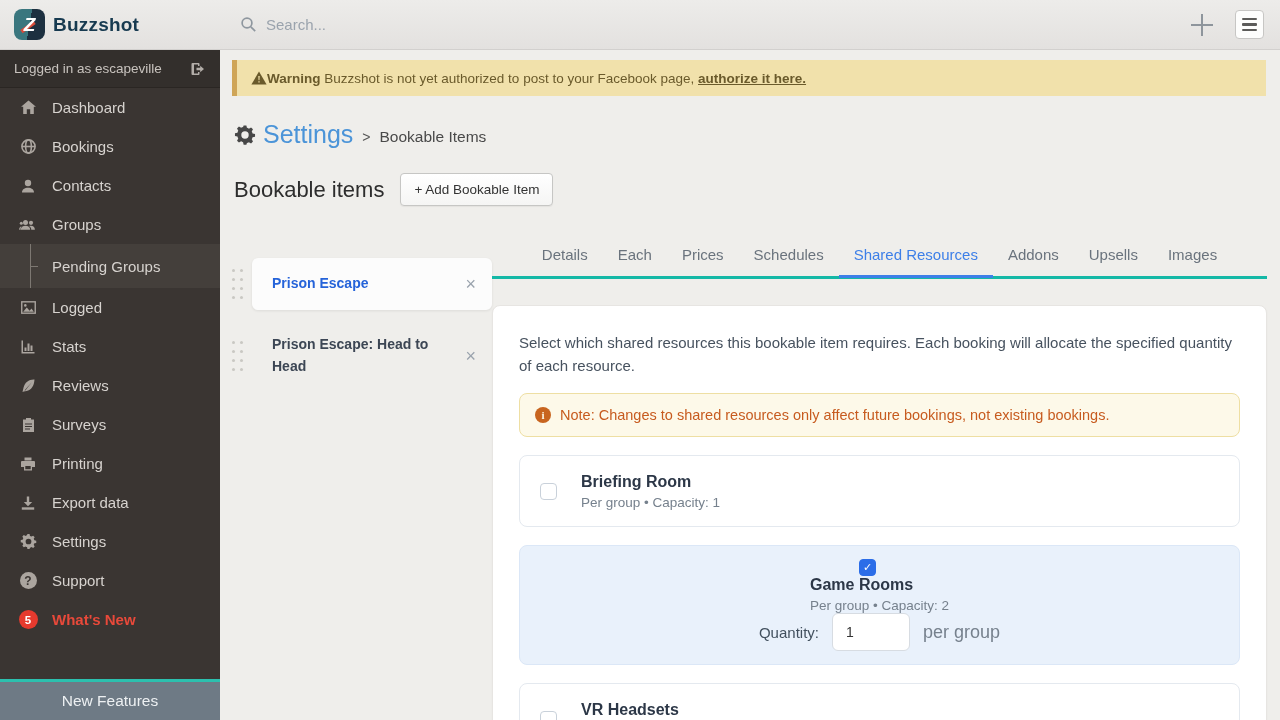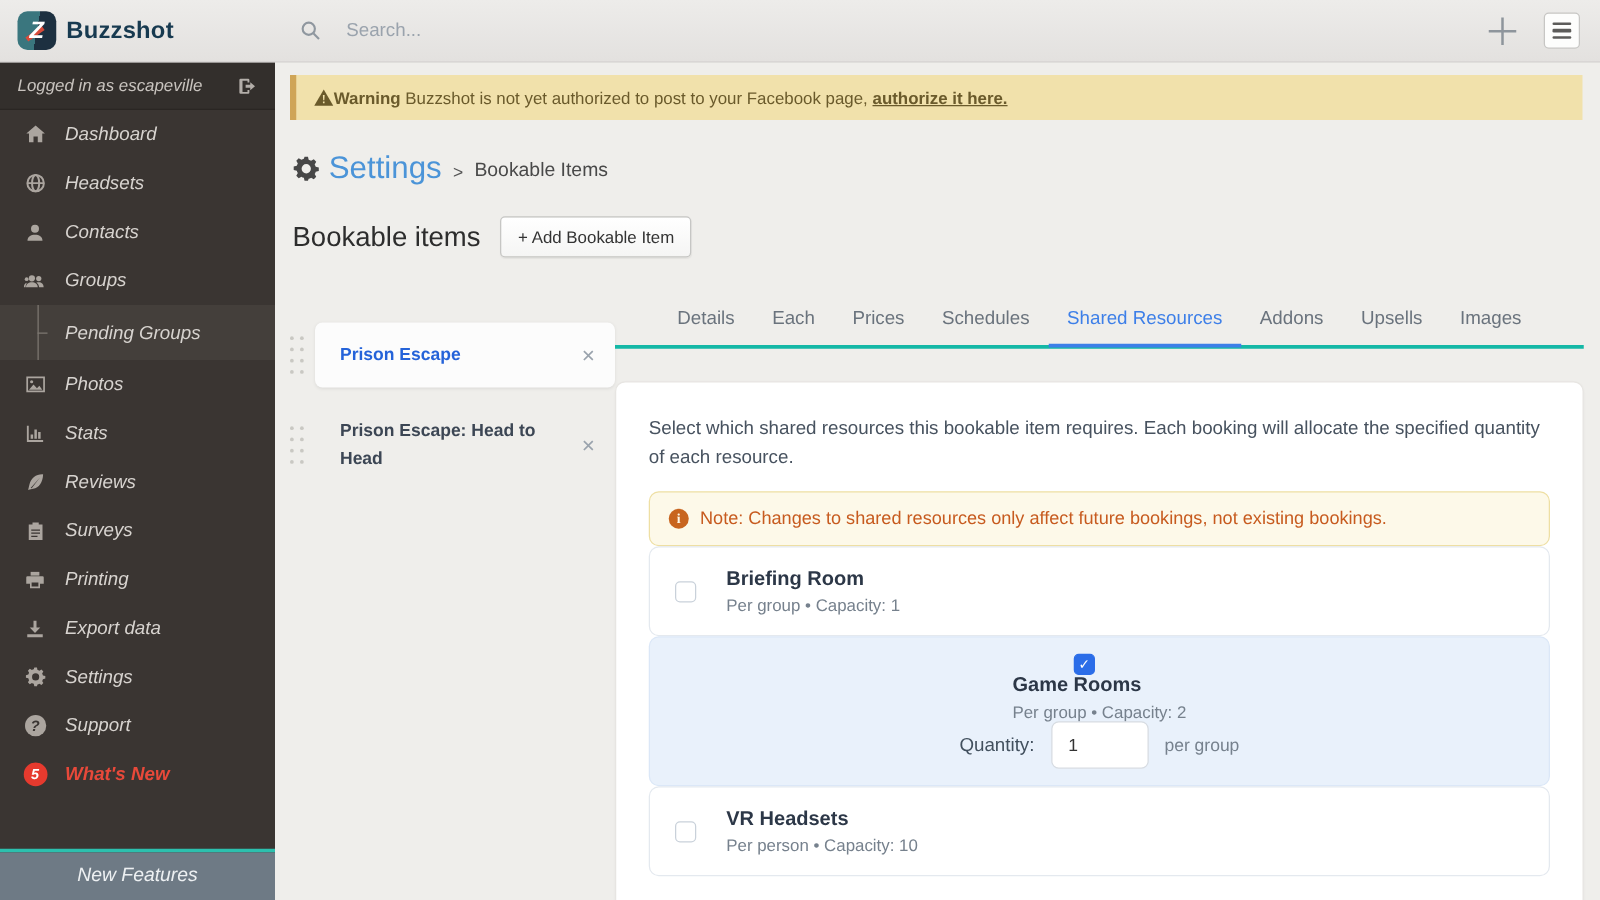--- a/index.html
+++ b/index.html
@@ -11,37 +11,37 @@
   .topbar { position:absolute; top:0; left:0; right:0; height:50px;
     background:linear-gradient(#edecea,#e3e1df); border-bottom:1px solid #d2d0ce;
     display:flex; align-items:center; z-index:5; }
   .brand { width:220px; display:flex; align-items:center; padding-left:14px; gap:8px; }
   .logo-mark { width:31px; height:31px; border-radius:8px; position:relative; overflow:hidden;
     background:linear-gradient(100deg,#3a767e 50%,#1d3040 50%); display:flex; align-items:center; justify-content:center; }
   .logo-mark .z { color:#fff; font-weight:bold; font-size:19px; font-style:italic; position:relative; z-index:2; }
   .logo-mark:after { content:""; position:absolute; left:6px; top:16px; width:16px; height:4px;
     background:#d84b3a; transform:rotate(-35deg); z-index:1; }
   .brand-name { font-size:19px; font-weight:bold; color:#173a50; letter-spacing:.2px; }
-  .search-wrap { display:flex; align-items:center; gap:20px; margin-left:20px; flex:1; }
+  .search-wrap { display:flex; align-items:center; gap:9px; margin-left:20px; flex:1; }
   .search-icon svg { display:block; }
   .search-input { border:none; background:transparent; outline:none; font-size:15px;
     color:#5a6470; width:300px; font-family:inherit; }
   .search-input::placeholder { color:#9aa3ad; }
   .topbar-actions { display:flex; align-items:center; gap:22px; padding-right:16px; }
   .plus-icon { width:22px; height:22px; position:relative; cursor:pointer; }
   .plus-icon:before, .plus-icon:after { content:""; position:absolute; background:#8e959c; }
   .plus-icon:before { left:10px; top:0; width:2px; height:22px; }
   .plus-icon:after { left:0; top:10px; width:22px; height:2px; }
   .menu-btn { width:29px; height:29px; background:#fdfdfc; border:1px solid #c7c6c4; border-radius:4px;
     display:flex; flex-direction:column; justify-content:center; align-items:center; gap:3px; cursor:pointer; }
   .menu-btn span { display:block; width:15px; height:2.5px; background:#5c5b59; border-radius:1px; }
 
   
   .sidebar { position:absolute; top:50px; left:0; bottom:0; width:220px; background:#3a3532; z-index:4;
-    display:flex; flex-direction:column;font-style:italic; }
+    display:flex; flex-direction:column; }
   .logged-bar { height:38px; background:#332f2c; border-bottom:1px solid #2a2623;
     display:flex; align-items:center; padding:0 14px; color:#c8c3be; font-size:13.5px; }
   .logged-bar .txt { flex:1; }
   .logout-icon { color:#b3aea9; cursor:pointer; display:flex; }
   .nav { flex:1; overflow:hidden; }
   .nav-item { height:39px; display:flex; align-items:center; padding-left:19px; gap:15px;
     color:#d7d3cf; font-size:15px; cursor:pointer; }
   .nav-item .ico { width:18px; display:flex; justify-content:center; color:#aba59f; }
   .nav-sub { height:44px; background:#443f3b; padding-left:0; position:relative; }
   .nav-sub .tree { position:absolute; left:30px; top:0; bottom:0; width:1px; background:#7d7872; }
@@ -98,35 +98,35 @@
 
   .panel { margin-top:26px; background:#fff; border:1px solid #e7e5e2; border-radius:8px;
     box-shadow:0 1px 2px rgba(0,0,0,.04); padding:26px; min-height:440px; }
   .intro { font-size:15px; color:#47525f; line-height:1.5; max-width:740px; }
   .note-box { margin-top:16px; background:#fdf9e9; border:1px solid #eedfa3; border-radius:8px;
     padding:13px 15px; display:flex; align-items:center; gap:9px; font-size:14.5px; color:#c75b1f; }
   .info-icon { width:16px; height:16px; flex:none; border-radius:50%; background:#c8651f; color:#fdf9e9;
     font-size:11px; font-weight:bold; display:flex; align-items:center; justify-content:center; font-family:"Liberation Serif",serif; }
   .info-icon:before { content:"i"; }
 
-  .res-row { border:1px solid #e4e9ef; border-radius:8px; padding:13px 20px;
+  .res-row { margin-top:18px; border:1px solid #e4e9ef; border-radius:8px; padding:13px 20px;
     display:flex; align-items:center; min-height:72px; }
   .res-row.checked { background:#e9f1fb; border-color:#dbe7f7;flex-direction:column; }
   .checkbox { width:17px; height:17px; border-radius:4px; border:1.5px solid #c9d1da; background:#fff;
     margin-right:24px; flex:none; cursor:pointer; display:flex; align-items:center; justify-content:center; }
   .checkbox.on { background:#2b6de8; border-color:#2b6de8; color:#fff; font-size:11px; font-weight:bold; }
   .checkbox.on:before { content:"✓"; }
   .res-info { flex:1; min-width:0; }
   .res-name { font-size:16px; font-weight:600; color:#2c3747; }
   .res-meta { font-size:13.5px; color:#76818d; margin-top:4px; }
   .qty-wrap { display:flex; align-items:center; gap:13px; }
   .qty-label { font-size:15px; color:#42505e; }
   .qty-input { width:78px; height:38px; border:1px solid #d7dce2; border-radius:6px; padding-left:13px;
     font-size:14px; color:#333; font-family:inherit; outline:none; background:#fff; }
-  .qty-unit { font-size:14px; color:#76818d; }
+  .qty-unit { font-size:18px; color:#76818d; }
 
   svg { display:block; }
 </style>
 </head>
 <body>
 
 <div class="page">
 
   <div class="topbar">
     <div class="brand">
@@ -174,21 +174,21 @@
         <span>Dashboard</span>
       </div>
       <div class="nav-item">
         <span class="ico">
           <svg width="17" height="17" viewBox="0 0 16 16" fill="none" stroke="currentColor" stroke-width="1.5">
             <circle cx="8" cy="8" r="6.2"></circle>
               <ellipse cx="8" cy="8" rx="2.7" ry="6.2"></ellipse>
               <path d="M1.8 8h12.4"></path>
           </svg>
         </span>
-        <span>Headsets</span>
+        <span>Bookings</span>
       </div>
       <div class="nav-item">
         <span class="ico">
           <svg width="16" height="16" viewBox="0 0 16 16" fill="currentColor">
             <path d="M8 8.2a3.2 3.2 0 1 0 0-6.4 3.2 3.2 0 0 0 0 6.4zM2 14.5c0-3.1 2.7-4.7 6-4.7s6 1.6 6 4.7z"></path>
           </svg>
         </span>
         <span>Contacts</span>
       </div>
       <div class="nav-item">
@@ -209,21 +209,21 @@
       </div>
       <div class="nav-item">
         <span class="ico">
           <svg width="17" height="15" viewBox="0 0 16 14" fill="currentColor">
             <path d="M1 1h14v12H1z"></path>
             <path d="M2.3 2.3h11.4v9.4H2.3z" fill="#3a3532"></path>
             <circle cx="5" cy="5" r="1.2"></circle>
             <path d="M3 11l3.4-4 2.6 3 1.8-2 2.2 3z"></path>
           </svg>
         </span>
-        <span>Photos</span>
+        <span>Logged</span>
       </div>
       <div class="nav-item">
         <span class="ico">
           <svg width="16" height="16" viewBox="0 0 16 16" fill="currentColor">
             <path d="M1.5 1.5H3v11.5h11.5v1.5H1.5z"></path>
             <path d="M4.5 8.5h2v3.5h-2zM7.5 4.5h2v7.5h-2zM10.5 6.5h2v5.5h-2z"></path>
           </svg>
         </span>
         <span>Stats</span>
       </div>

